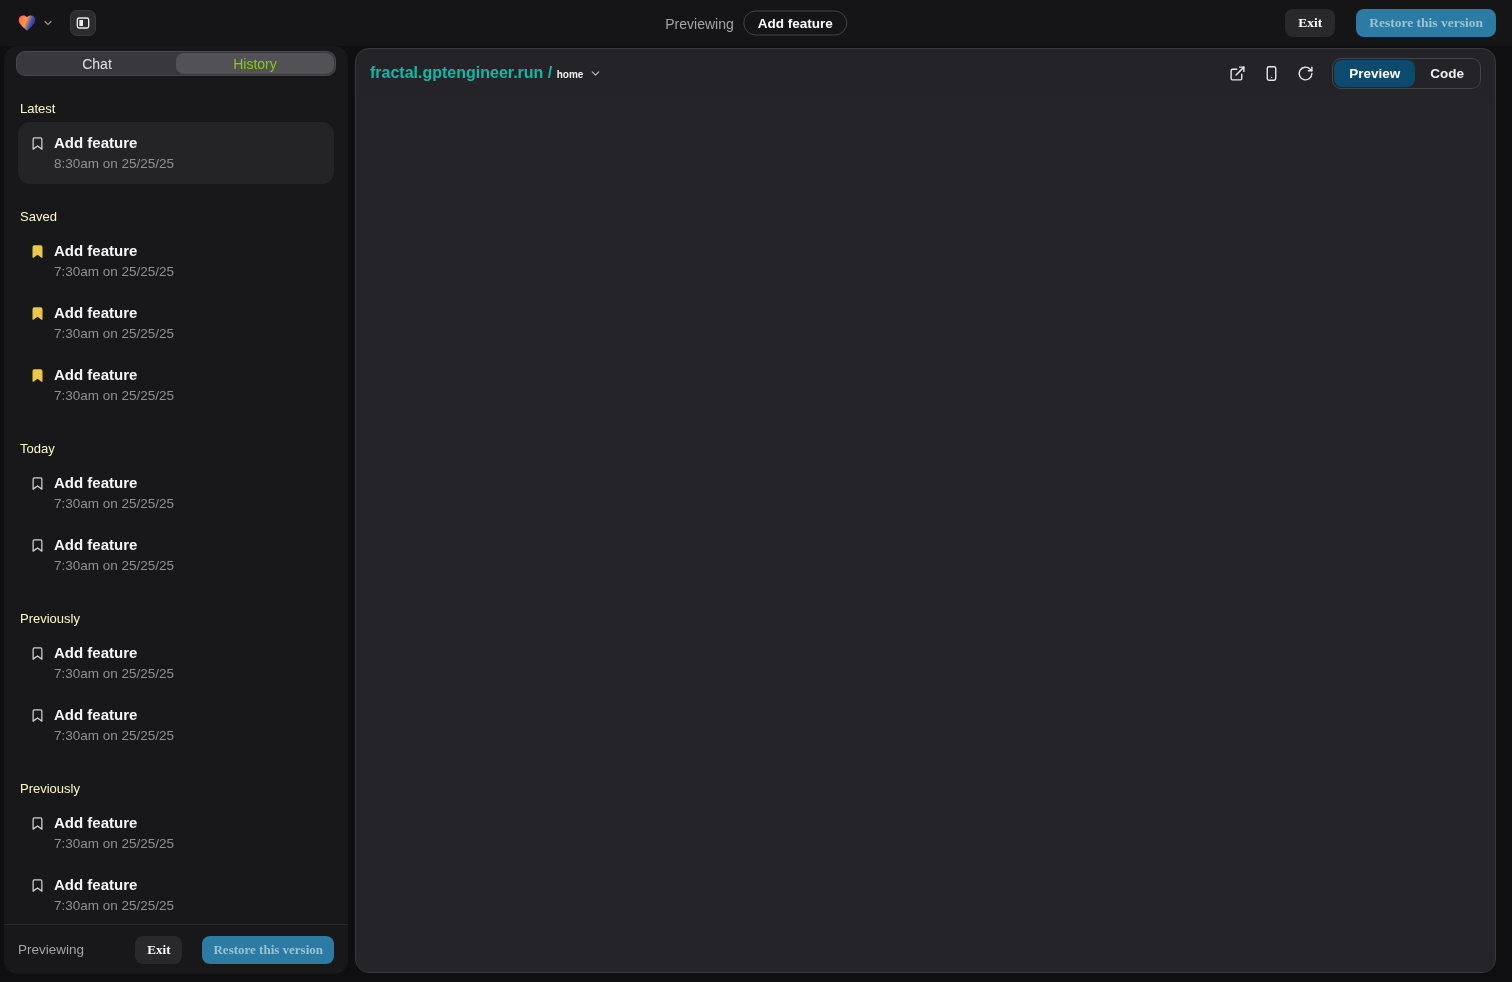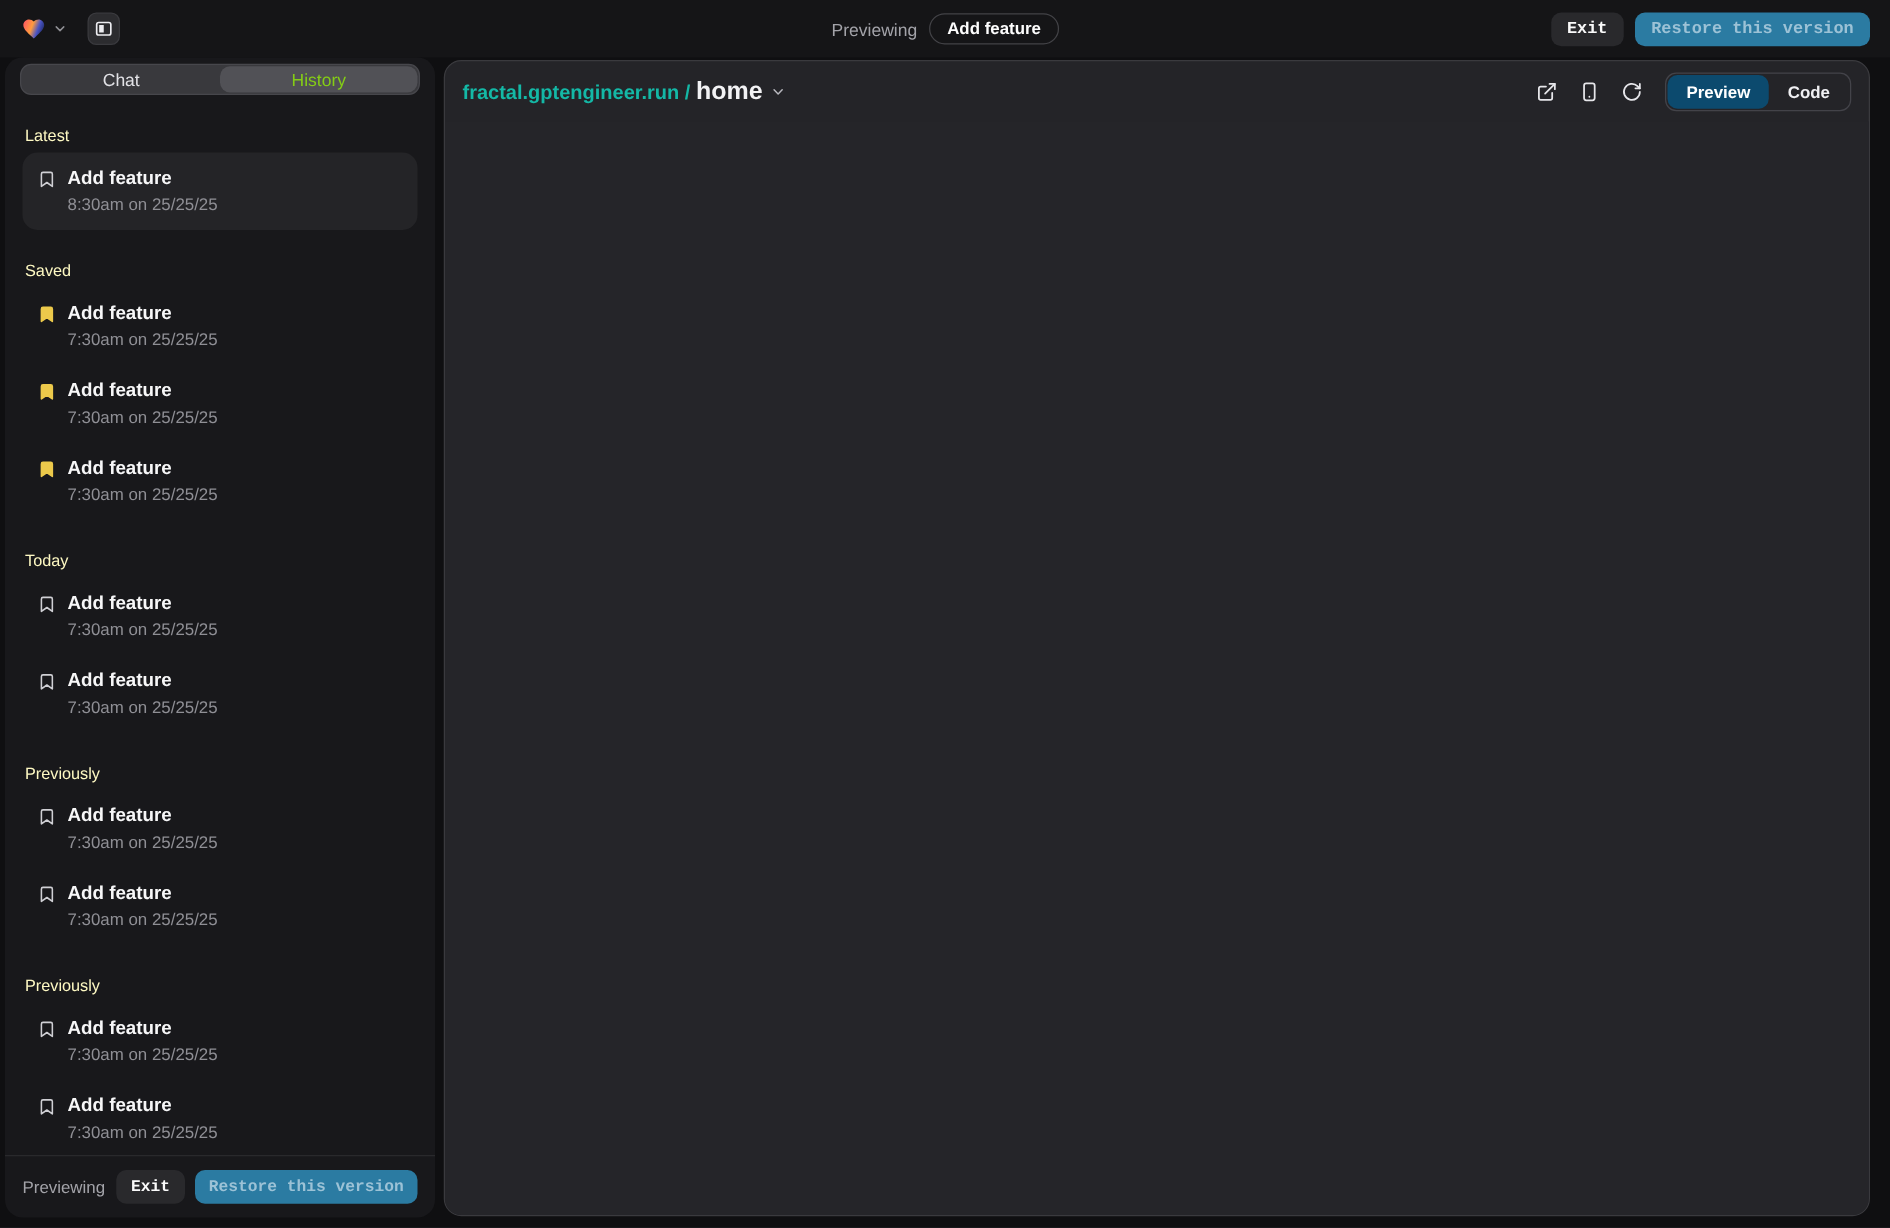--- a/index.html
+++ b/index.html
@@ -31,21 +31,21 @@
     position:absolute; left:50%; top:50%; transform:translate(-50%,-50%);
     display:flex; align-items:center; gap:10px;
   }
   .previewing-label { color:#a3a3a9; font-size:14px; }
   .version-pill {
     border:1px solid #434347; border-radius:999px; background:transparent;
     color:#fdfdfd; font-size:13.5px; font-weight:600; padding:4px 13px; cursor:pointer;
   }
   .header-right { margin-left:auto; display:flex; align-items:center; gap:9px; }
   .btn { border:none; border-radius:8px; font-size:13.5px; font-weight:600; cursor:pointer;
-         font-family:Liberation Mono, monospace; }
+         font-family:Liberation Serif, serif;margin-left:12px; }
   .btn-exit { background:#29292c; color:#fafafa; padding:6px 13px; }
   .btn-restore { background:#2b7ba2; color:#9cc2d6; padding:6px 13px; }
 
   
   .sidebar {
     position:absolute; left:4px; top:46px; width:344px; bottom:8px;
     background:#18181b; border-radius:14px;
     display:flex; flex-direction:column; overflow:hidden;
   }
   .tabbar {
@@ -84,21 +84,21 @@
   .main-panel {
     position:absolute; left:355px; top:48px; right:16px; bottom:9px;
     background:#242428; border:1px solid #3a3a3e; border-radius:14px;
     display:flex; flex-direction:column; overflow:hidden;
   }
   .address-row {
     flex:none; height:48px; display:flex; align-items:center; padding:0 14px;
   }
   .url { display:flex; align-items:center; gap:6px; cursor:pointer; }
   .url-domain { color:#14b8a6; font-size:16px;font-weight:bold; }
-  .url-page { color:#f2f2f4; font-size:20px; font-weight:600; }
+  .url-page { color:#f2f2f4; font-size:10px; font-weight:600; }
   .url .chev { width:13px; height:13px; color:#b8b8be; }
   .main-tools { margin-left:auto; display:flex; align-items:center; gap:4px; }
   .icon-btn {
     width:30px; height:30px; background:transparent; border:none; border-radius:7px;
     display:flex; align-items:center; justify-content:center; cursor:pointer; color:#e6e6ea;
   }
   .icon-btn svg { width:17px; height:17px; }
   .viewbar {
     margin-left:12px; height:31px; border:1px solid #434349; border-radius:9px;
     display:flex; padding:1px; background:transparent;

